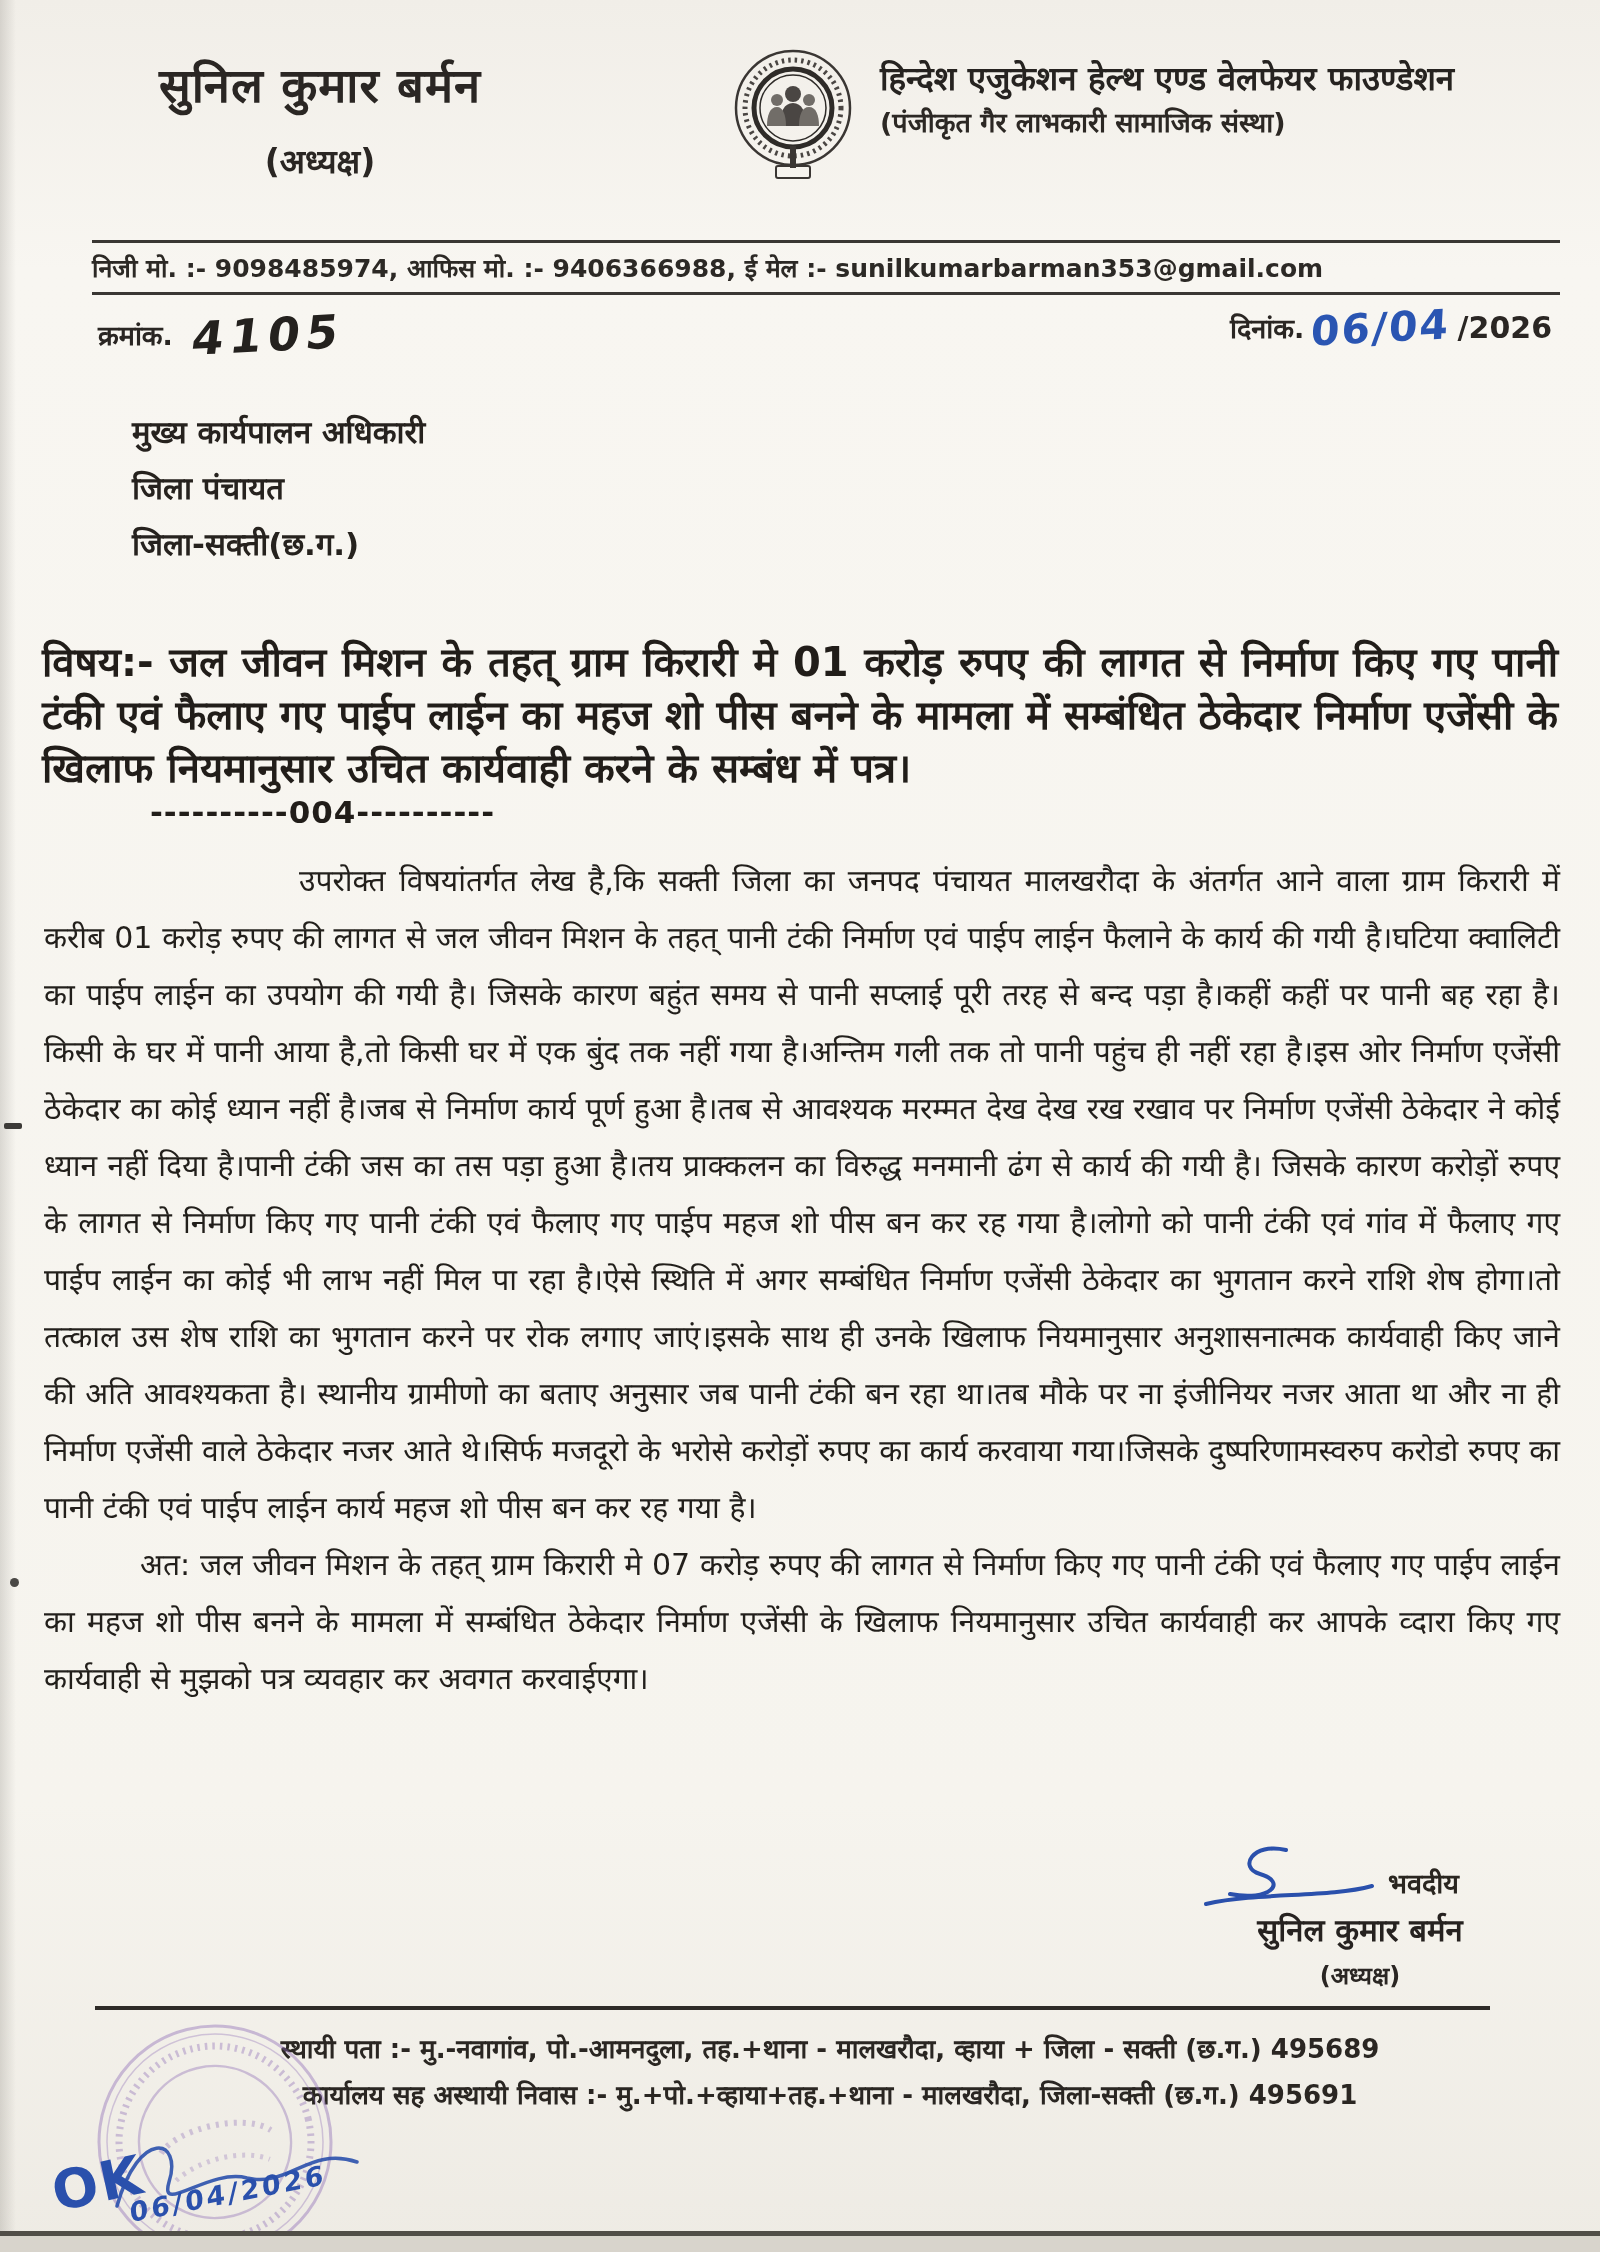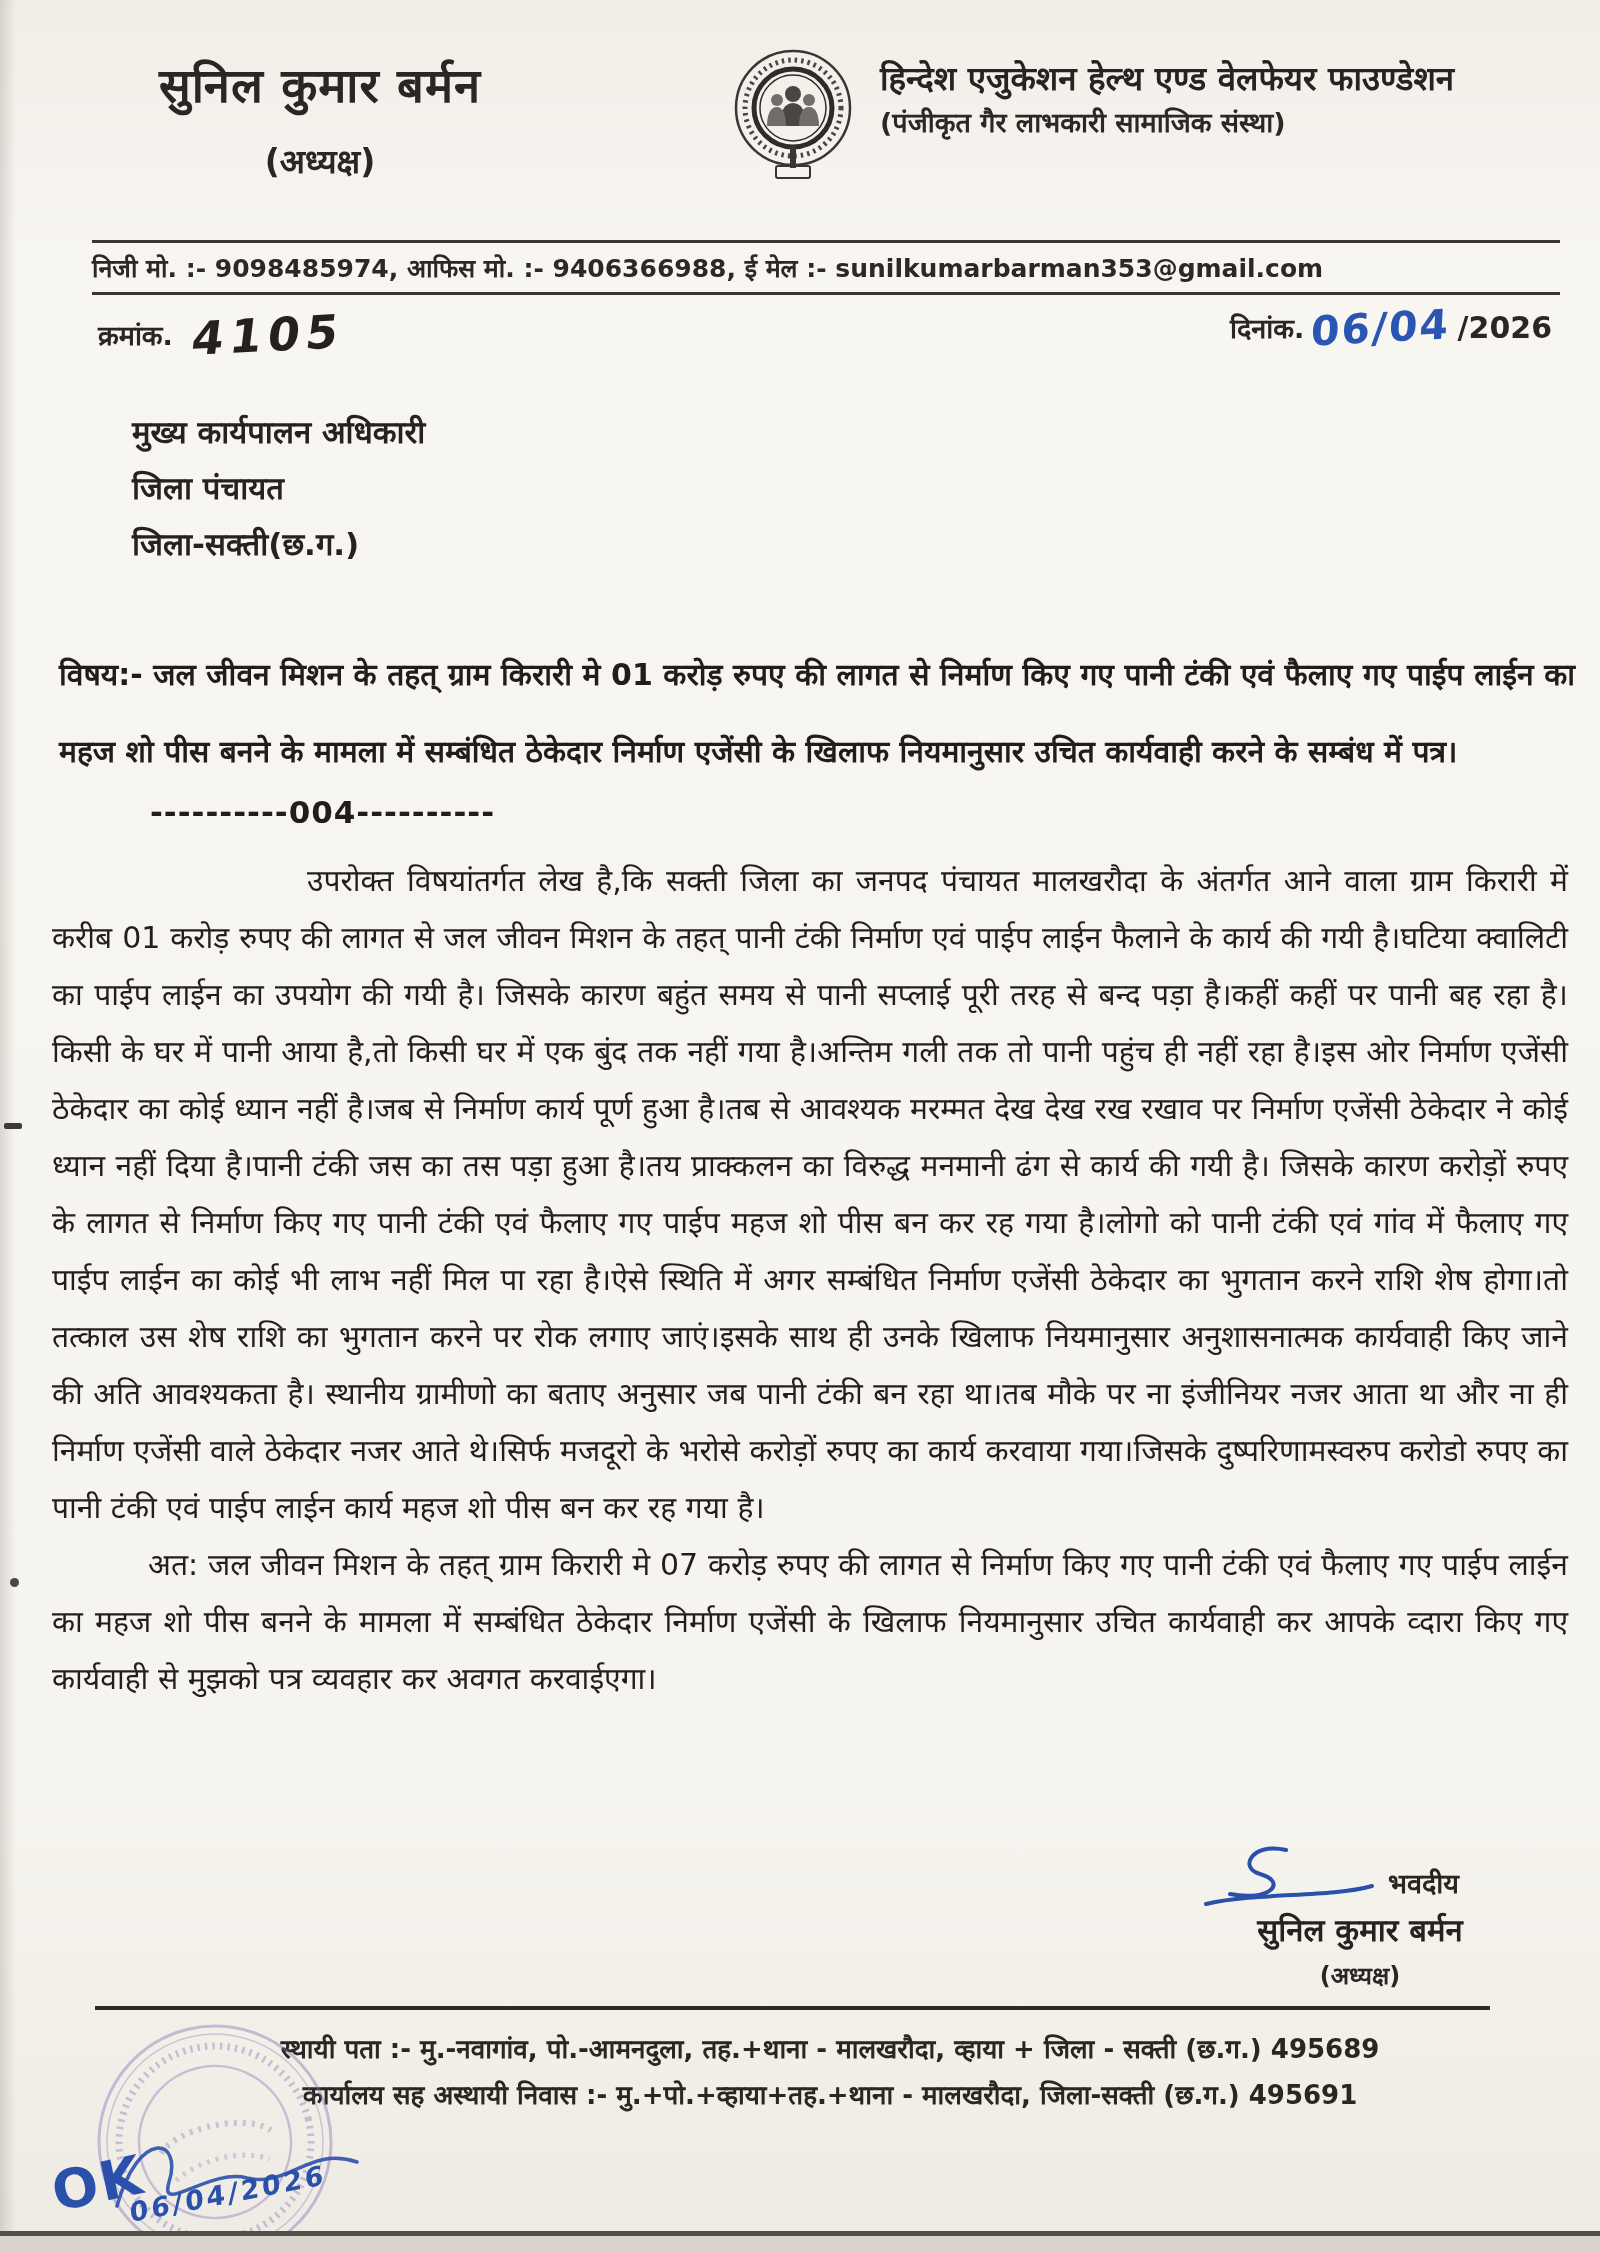--- a/index.html
+++ b/index.html
@@ -42,26 +42,26 @@
     letter-spacing:6px;transform:rotate(-3deg) skewX(-10deg);margin-left:14px;vertical-align:-6px;}
   .dateblk{position:absolute;right:0;top:4px;}
   .hand-date{display:inline-block;font-size:41px;font-weight:600;color:#2a55b2;
     letter-spacing:2px;transform:rotate(-3deg) skewX(-6deg);margin:0 2px;vertical-align:-4px;}
   .date-printed{font-size:30px;font-weight:bold;color:#2a2623;}
 
   .recipient{position:absolute;left:60px;top:396px;}
   .salutation{font-size:30px;font-weight:600;color:#26221e;}
   .r-line{font-size:31px;font-weight:600;color:#26221e;margin-left:72px;margin-top:14px;}
 
-  .subject{position:absolute;left:59px;width:1516px;top:636px;
-    font-size:30px;font-weight:bold;color:#211d19;line-height:77px;text-align:justify;}
+  .subject{position:absolute;left:42px;width:1516px;top:636px;
+    font-size:40px;font-weight:bold;color:#211d19;line-height:53px;text-align:justify;}
   .separator{position:absolute;left:150px;top:794px;font-size:31px;font-weight:bold;
     color:#211d19;letter-spacing:1px;}
 
-  .content{position:absolute;left:52px;width:1516px;top:852px;}
+  .content{position:absolute;left:44px;width:1516px;top:852px;}
   .body-p{font-size:30px;line-height:57px;text-align:justify;margin:0;color:#221f1b;font-weight:500;}
   .p1{text-indent:255px;}
   .p2{text-indent:96px;}
 
   .sign-block{position:absolute;left:1150px;top:1842px;width:420px;height:170px;}
   .sign-flourish{position:absolute;left:50px;top:0;}
   .sign-closing{position:absolute;left:238px;top:22px;font-size:27px;font-weight:600;color:#2a2620;}
   .sign-name{position:absolute;left:0;top:66px;width:100%;text-align:center;
     font-size:31px;font-weight:bold;color:#262220;}
   .sign-title{position:absolute;left:0;top:116px;width:100%;text-align:center;

